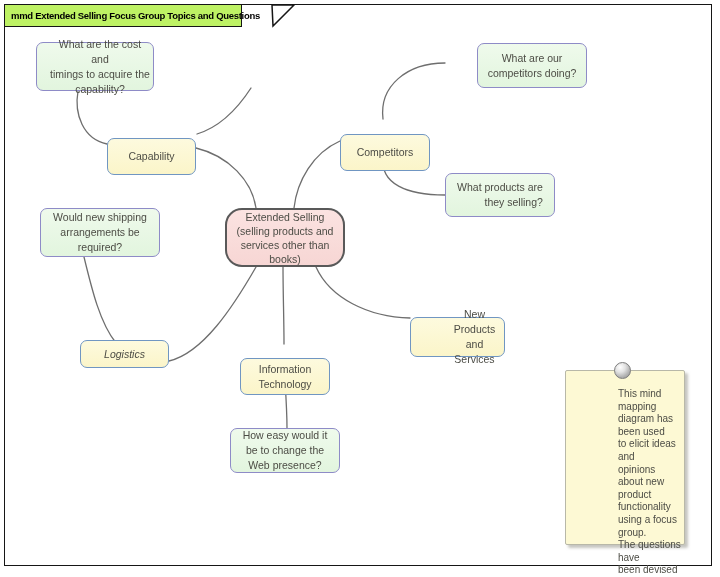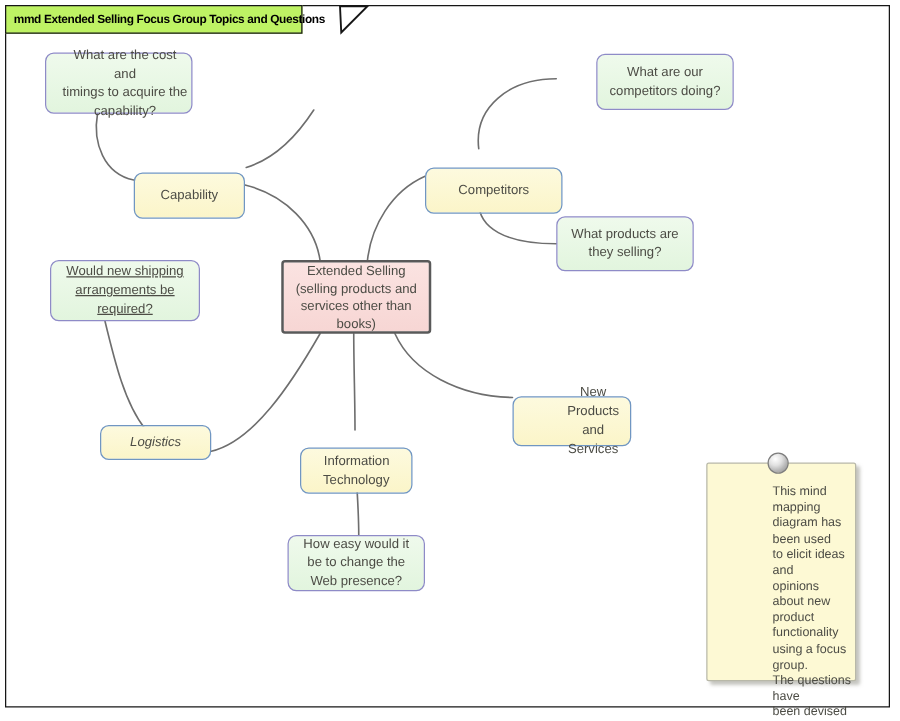--- a/index.html
+++ b/index.html
@@ -49,21 +49,21 @@
     border:1.5px solid var(--topic-border,#7096c2);
     margin-top:14px;
   }
   .question{
     background:linear-gradient(#effaec,#e2f5de);
     border:1.5px solid var(--question-border,#8e8bc7);
   }
   .central{
     background:linear-gradient(#fbe3e1,#f7d6d4);
     border:2.4px solid var(--central-border,#595959);
-    border-radius:3px;
+    border-radius:17px;
     line-height:14px;
   }
   .note{
     position:absolute;left:565px;top:370px;width:120px;height:175px;
     box-sizing:border-box;
     background:var(--note-fill,#fdf9d4);
     border:1px solid #b8b8a8;
     border-radius:2px;
     box-shadow:3px 3px 3px rgba(150,150,140,0.55);
   }
@@ -109,38 +109,38 @@
   </svg>
 
   <div class="node question" style="left:36px;top:42px;width:118px;height:49px;padding-left:12px;">What are the cost and
 timings to acquire the
 capability?</div>
 
 
   <div class="node question" style="left:445px;top:43px;width:110px;height:45px;margin-left:32px;">What are our
 competitors doing?</div>
 
-  <div class="node question" style="left:445px;top:173px;width:110px;height:44px;">What products are
+  <div class="node question" style="left:445px;top:173px;width:110px;height:44px;text-align:right;">What products are
 they selling?</div>
 
-  <div class="node question" style="left:40px;top:208px;width:120px;height:49px;text-decoration:underline;">Would new shipping
+  <div class="node question" style="left:40px;top:208px;width:120px;height:49px;">Would new shipping
 arrangements be
 required?</div>
 
   <div class="node question" style="left:230px;top:428px;width:110px;height:45px;">How easy would it
 be to change the
 Web presence?</div>
 
   <div class="node topic" style="left:107px;top:124px;width:89px;height:37px;">Capability</div>
 
-  <div class="node topic" style="left:340px;top:120px;width:110px;height:37px;text-align:center;">Competitors</div>
+  <div class="node topic" style="left:340px;top:120px;width:90px;height:37px;text-align:center;">Competitors</div>
 
   <div class="node topic" style="left:80px;top:326px;width:89px;height:28px;font-style:italic;">Logistics</div>
 
-  <div class="node topic" style="left:240px;top:344px;width:90px;height:37px;text-align:right;">Information
+  <div class="node topic" style="left:240px;top:344px;width:90px;height:37px;">Information
 Technology</div>
 
   <div class="node topic" style="left:410px;top:303px;width:95px;height:40px;padding-left:36px;">New Products
 and Services</div>
 
   <div class="node central" style="left:225px;top:208px;width:120px;height:59px;">Extended Selling
 (selling products and
 services other than
 books)</div>
 

